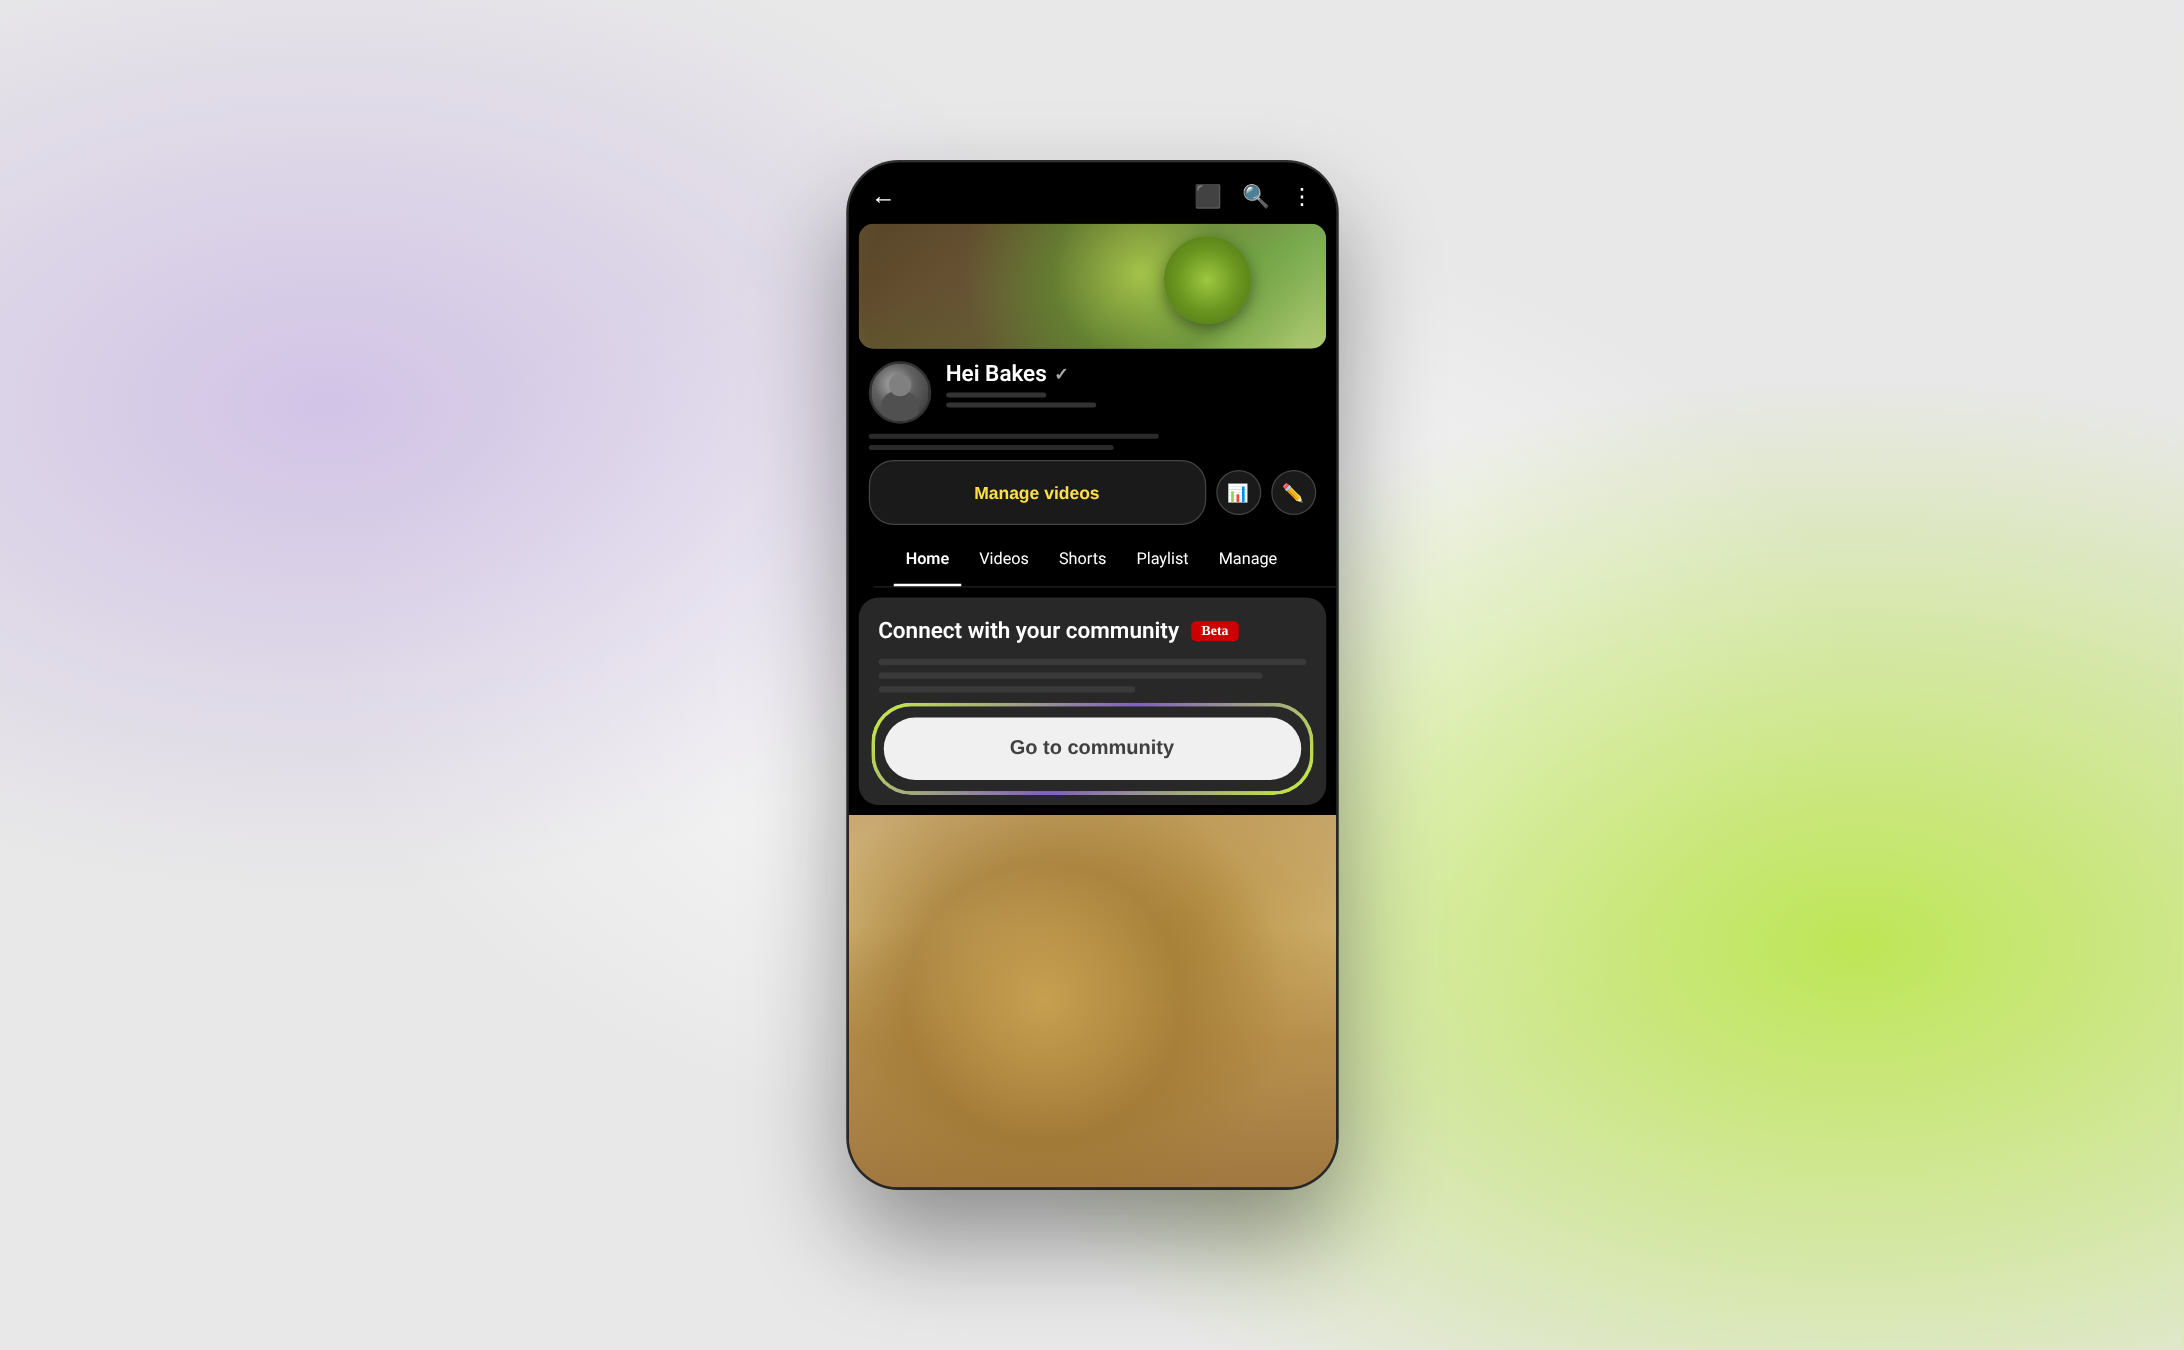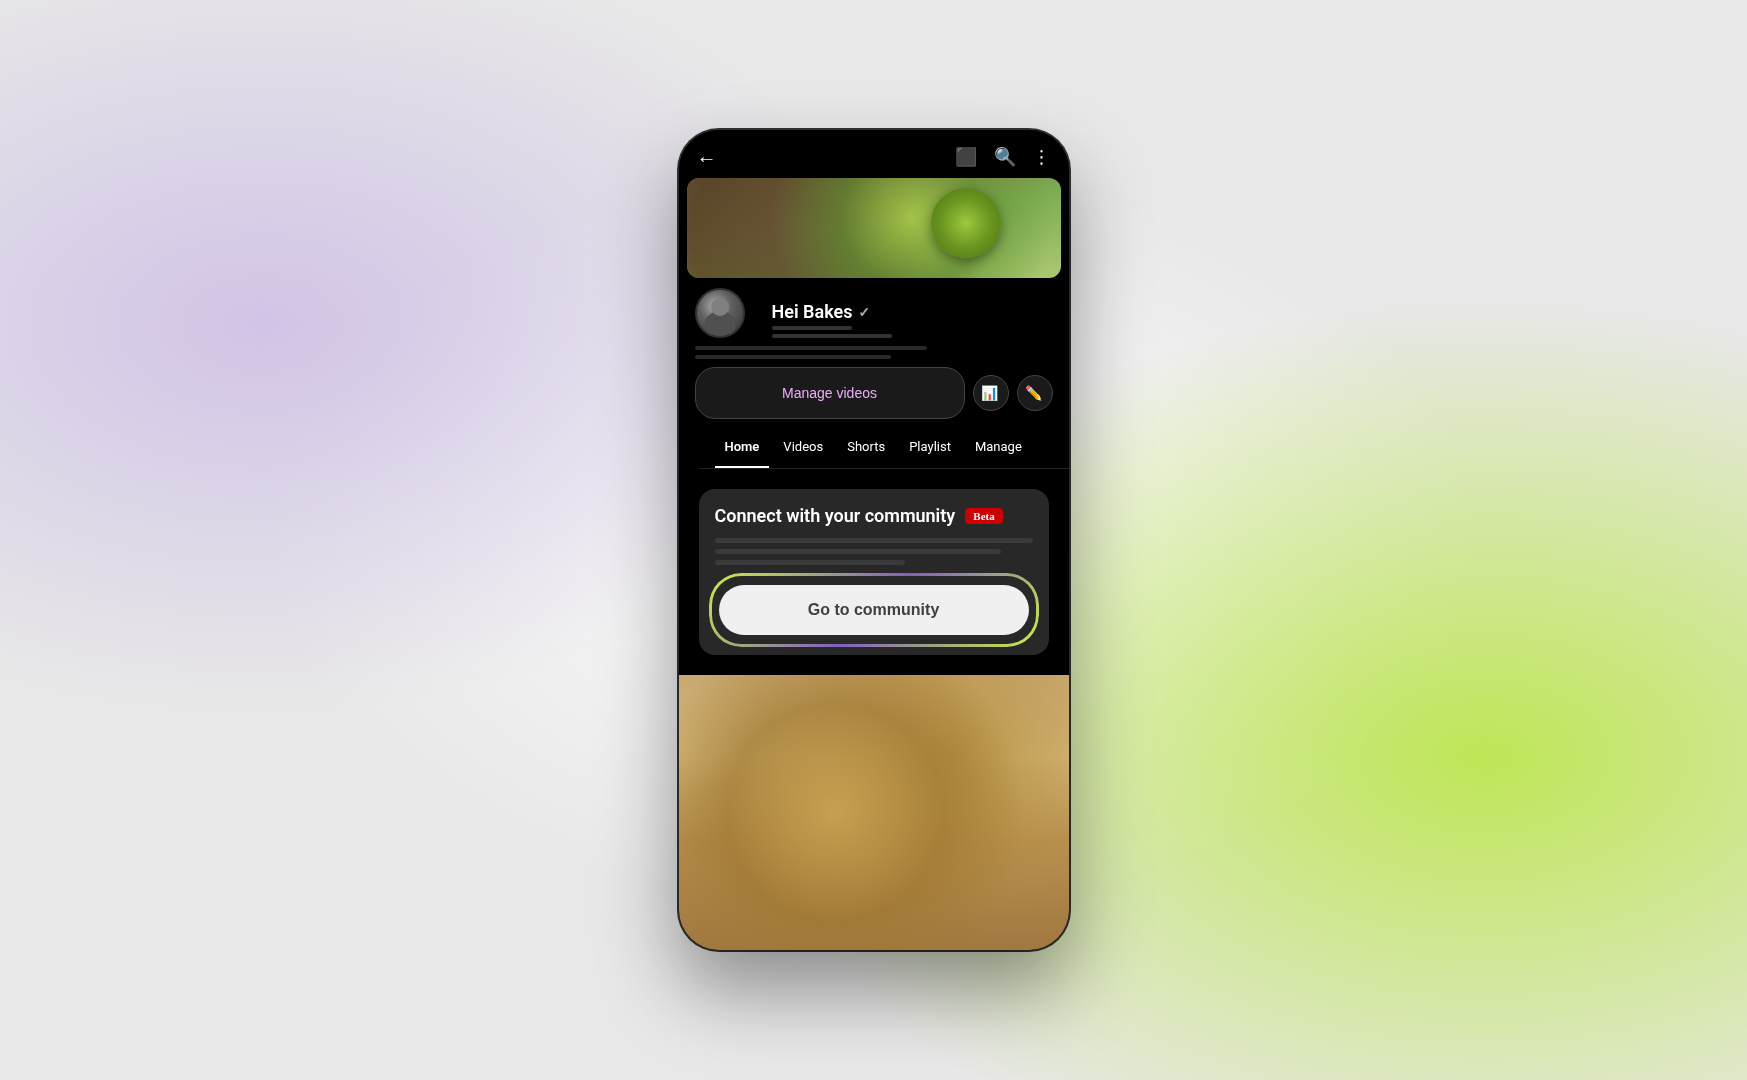--- a/index.html
+++ b/index.html
@@ -107,22 +107,22 @@
     
     .channel-info {
       background: #000;
       padding: 10px 16px 8px 16px;
       display: flex;
       flex-direction: column;
     }
 
     .channel-header {
       display: flex;
-      align-items: flex-end;
-      gap: 27px;
+      align-items: flex-start;
+      gap: 12px;
       margin-bottom: 8px;
     }
 
     .avatar {
       width: 50px;
       height: 50px;
       border-radius: 50%;
       background: radial-gradient(circle at 40% 35%, #b0b0b0 0%, #606060 40%, #303030 100%);
       border: 2px solid #333;
       flex-shrink: 0;
@@ -209,26 +209,27 @@
       gap: 8px;
       margin-bottom: 0;
     }
 
     .manage-btn {
       flex: 1;
       height: 52px;
       background: #1a1a1a;
       border: 1px solid #444;
       border-radius: 20px;
-      color: #f0abfc;
+      color: #fde047;
       font-size: 14px;
       cursor: pointer;
       display: flex;
       align-items: center;
       justify-content: center;
+      font-weight: bold;
     }
 
     .icon-btn {
       width: 36px;
       height: 36px;
       background: #1a1a1a;
       border: 1px solid #444;
       border-radius: 50%;
       color: #fff;
       font-size: 14px;
@@ -260,21 +261,21 @@
 
     .nav-tab.active {
       border-bottom-color: #fff;
       font-weight: 600;
     }
 
     
     .community-popup {
       background: #282828;
       border-radius: 16px;
-      margin: 20px;
+      margin: 8px;
       padding: 16px;
       flex-shrink: 0;
     }
 
     .popup-header {
       display: flex;
       align-items: center;
       gap: 10px;
       margin-bottom: 12px;
     }

